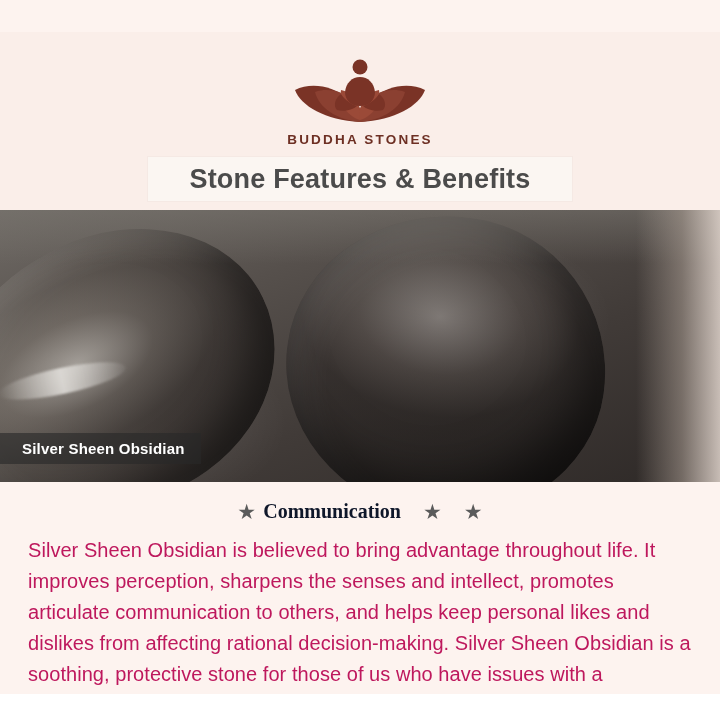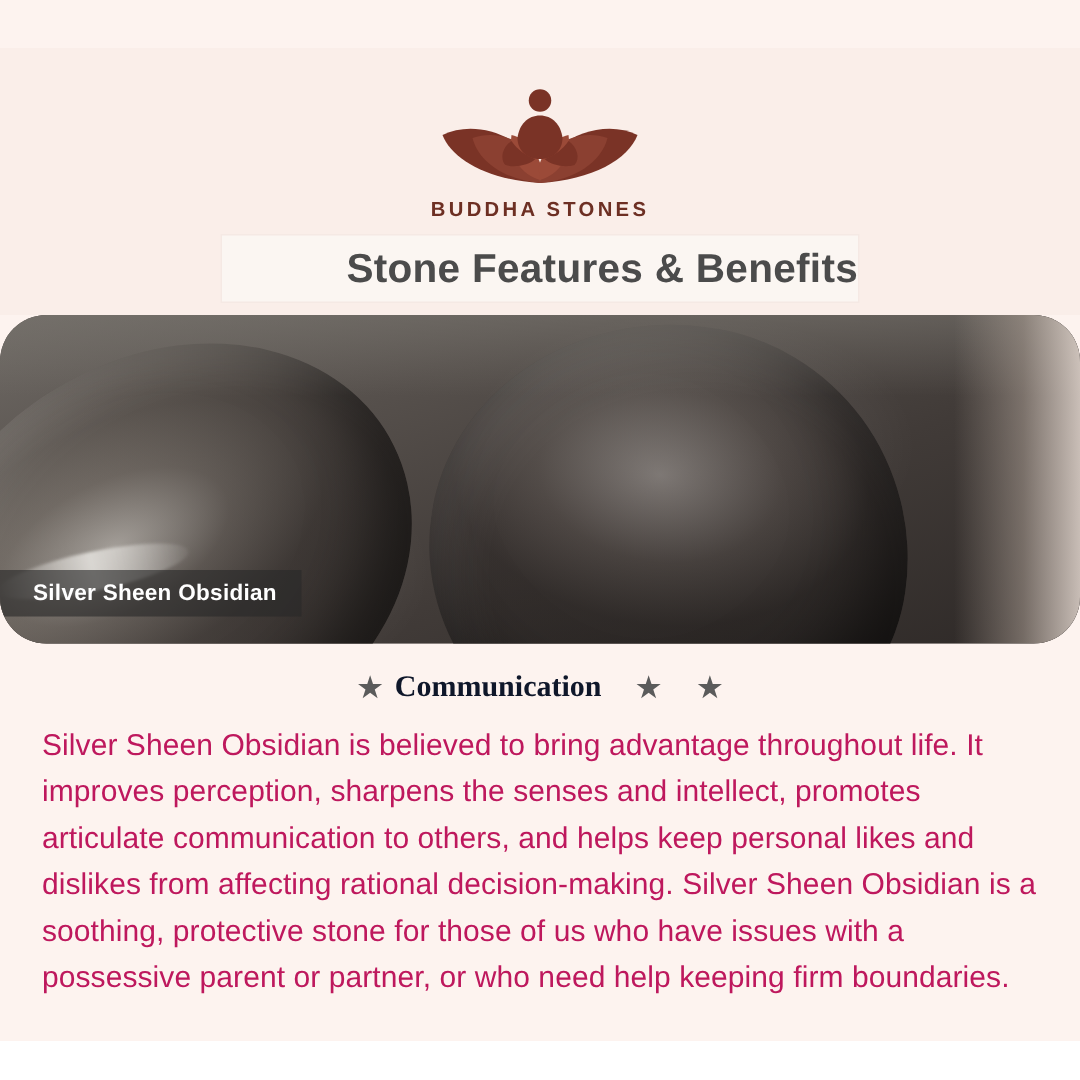--- a/index.html
+++ b/index.html
@@ -48,38 +48,37 @@
   }
   .title-band {
     position: absolute;
     left: 148px;
     right: 148px;
     top: 125px;
     height: 44px;
     background: #fbf6f2;
     display: flex;
     align-items: center;
-    justify-content: flex-end;
+    justify-content: center;
     box-shadow: 0 0 0 1px rgba(0,0,0,0.02);
   }
   .title-band .title {
     font-size: 27px;
     font-weight: bold;
     color: #4b4b4b;
     letter-spacing: 0.2px;
     white-space: nowrap;
   }
 
   
   .photo {
     position: relative;
-    height: 219px;
+    height: 272px;
     overflow: hidden;
     background: #4b4543;
-    border-radius: 31px;
   }
   .photo-bg {
     position: absolute;
     inset: 0;
     background:
       radial-gradient(ellipse 300px 160px at 14% 78%, rgba(255,255,255,0.16), rgba(255,255,255,0) 62%),
       radial-gradient(ellipse 250px 150px at 64% 40%, rgba(255,255,255,0.13), rgba(255,255,255,0) 60%),
       linear-gradient(160deg, #6f6a65 0%, #56504c 30%, #413b38 62%, #2e2927 100%);
   }
   

